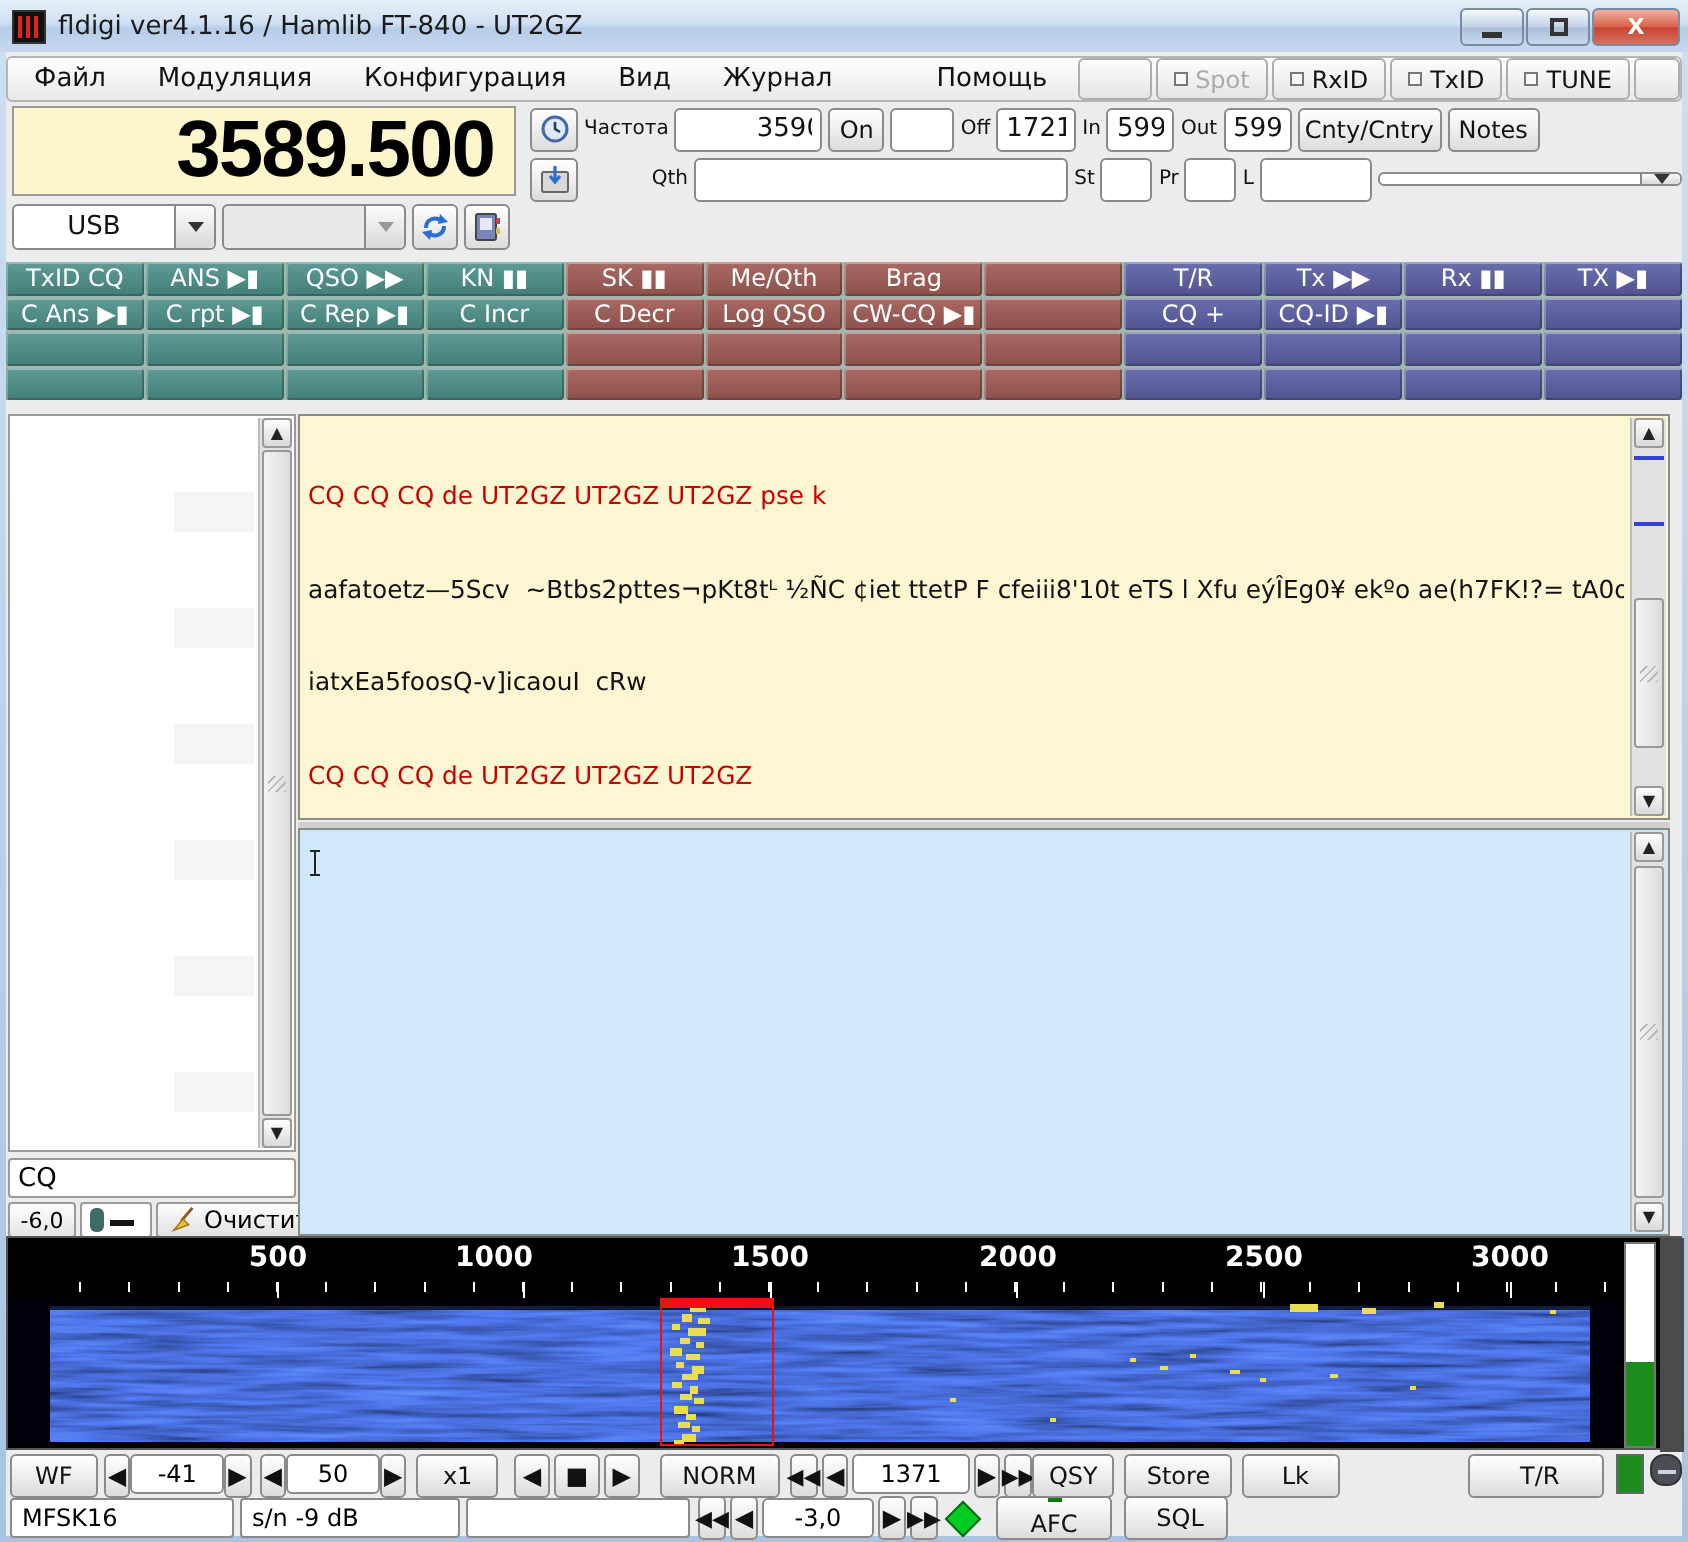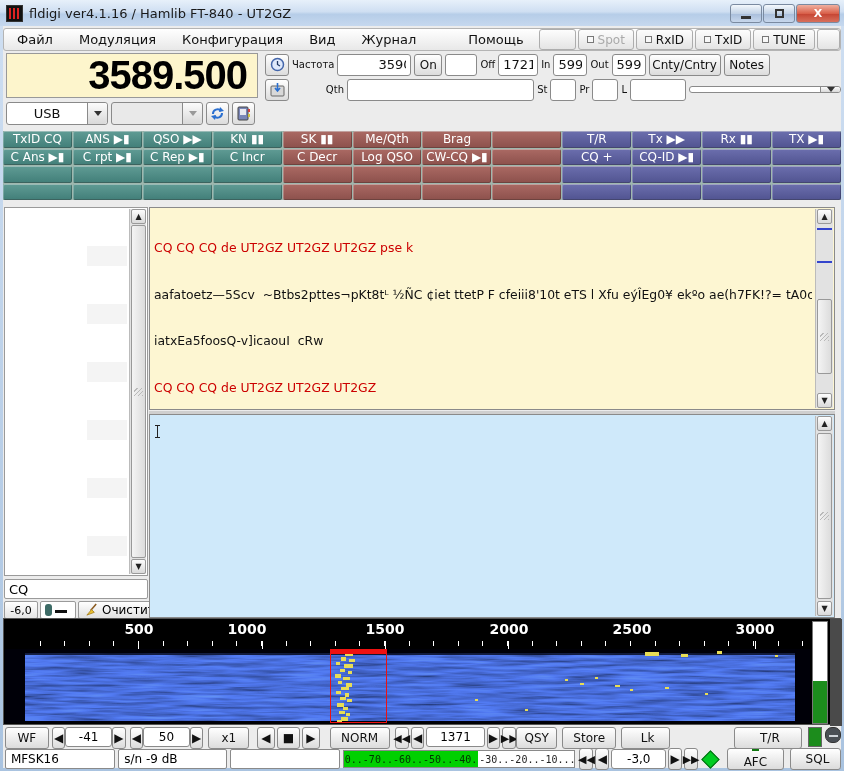--- a/index.html
+++ b/index.html
@@ -507,25 +507,20 @@
         <span>T/R</span>
     </div>
     <div class="greenbar" style="margin-left:6px;"></div>
     <div class="knob" style="margin-left:3px;"></div>
   </div>
 
   <div class="statusrow">
     <div class="stbox" style="width:112px; margin-left:2px;">MFSK16</div>
     <div class="stbox" style="width:110px; margin-left:3px;">s/n  -9 dB</div>
     <div class="stbox" style="width:112px; margin-left:3px;"></div>
-    <div class="meter" style="margin-left:3px;">
-      <span class="mg">0..-70..-60..-50..-40.</span>
-      <span class="mc"></span>
-      <span class="mw">-30..-20..-10...</span>
-    </div>
     <div class="btn arrbtn sm" style="margin-left:4px;">◀◀</div>
     <div class="btn arrbtn" style="margin-left:2px;">◀</div>
     <div class="numfld" style="width:56px; margin-left:2px;">-3,0</div>
     <div class="btn arrbtn" style="margin-left:2px;">▶</div>
     <div class="btn arrbtn sm" style="margin-left:2px;">▶▶</div>
     <div class="diamond"></div>
     <div class="btn chklbl" style="width:58px; margin-left:4px;flex-direction:column;">
       <span class="led"></span>
         <span>AFC</span>
     </div>

